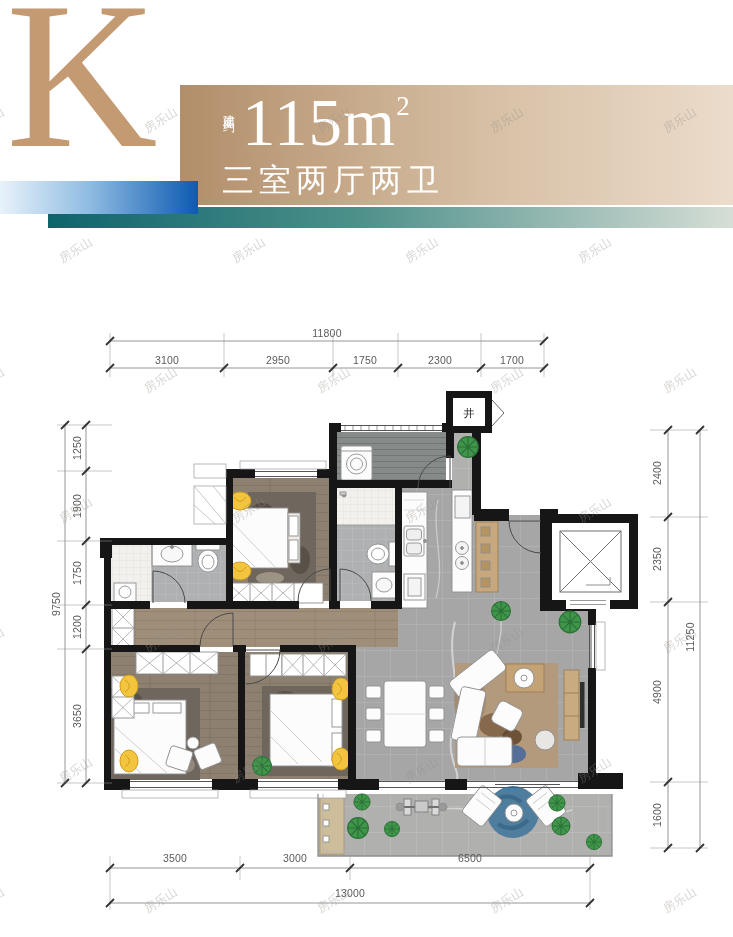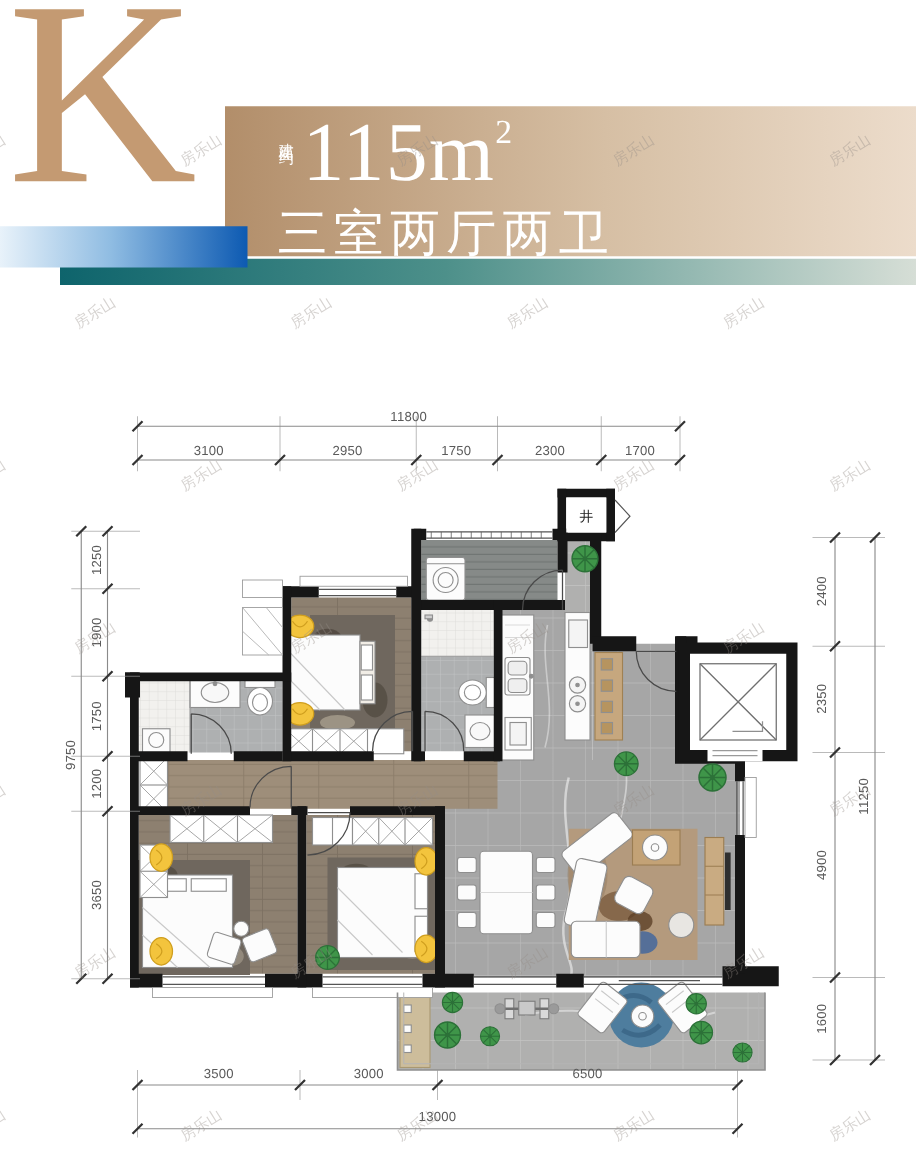--- a/index.html
+++ b/index.html
@@ -16,21 +16,21 @@
     font-size:210px;line-height:1;color:var(--tan);z-index:4;}
   .banner{position:absolute;left:180px;top:85px;width:553px;height:120px;z-index:1;
     background:linear-gradient(90deg,var(--banner-from) 0%,var(--banner-mid) 55%,var(--banner-to) 100%);}
   .area-row{position:absolute;left:40px;top:4px;display:flex;align-items:flex-start;}
   .area-prefix{writing-mode:vertical-rl;text-orientation:upright;font-size:12px;letter-spacing:3px;
     color:#fff;margin:16px 5px 0 0;font-family:"Liberation Sans",sans-serif;}
   .area-value{font-family:"Liberation Serif",serif;font-size:67px;line-height:1.0;color:#fff;letter-spacing:1px;}
   .area-sup{display:inline-block;font-family:"Liberation Serif",serif;font-size:27px;color:#fff;
     transform:translateY(-30px);}
   .layout-text{position:absolute;left:42px;top:74px;font-family:"Liberation Serif",serif;
-    font-size:40px;color:#fff;letter-spacing:5px;white-space:nowrap;}
+    font-size:32px;color:#fff;letter-spacing:5px;white-space:nowrap;}
   .bar-blue{position:absolute;left:0;top:181px;width:198px;height:33px;z-index:3;
     background:linear-gradient(90deg,var(--blue-from) 0%,var(--blue-mid) 45%,var(--blue-to) 100%);}
   .bar-teal{position:absolute;left:48px;top:207px;width:685px;height:21px;z-index:2;
     background:linear-gradient(90deg,var(--teal-from) 0%,var(--teal-mid) 45%,var(--teal-to) 100%);}
   .wm{position:absolute;font-size:12px;color:var(--wm);opacity:.38;transform:rotate(-32deg);
     pointer-events:none;z-index:6;white-space:nowrap;}
   svg.plan{position:absolute;left:0;top:0;z-index:5;}
   svg text.dim{font-family:"Liberation Sans","DejaVu Sans",sans-serif;font-size:10.5px;fill:var(--dim);letter-spacing:.2px;}
   svg text.shaft{font-family:"Liberation Sans",sans-serif;font-size:11px;fill:#222;}
 </style>

